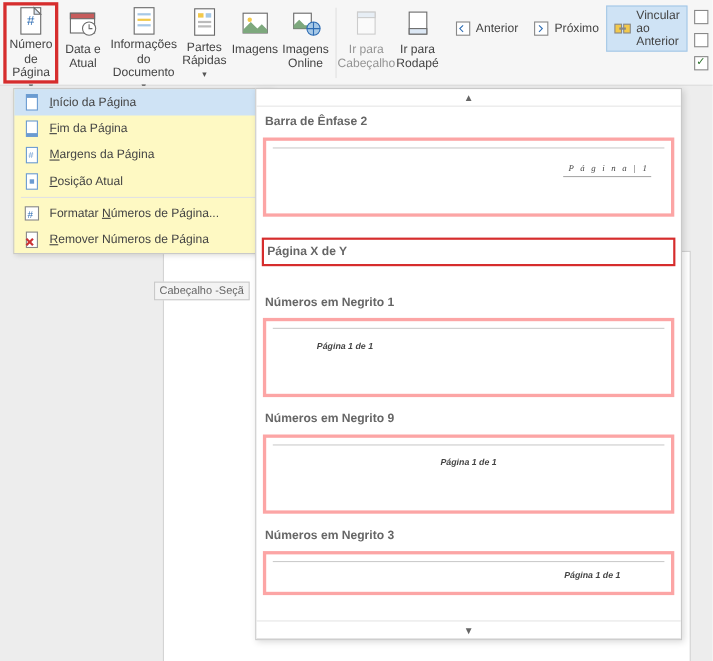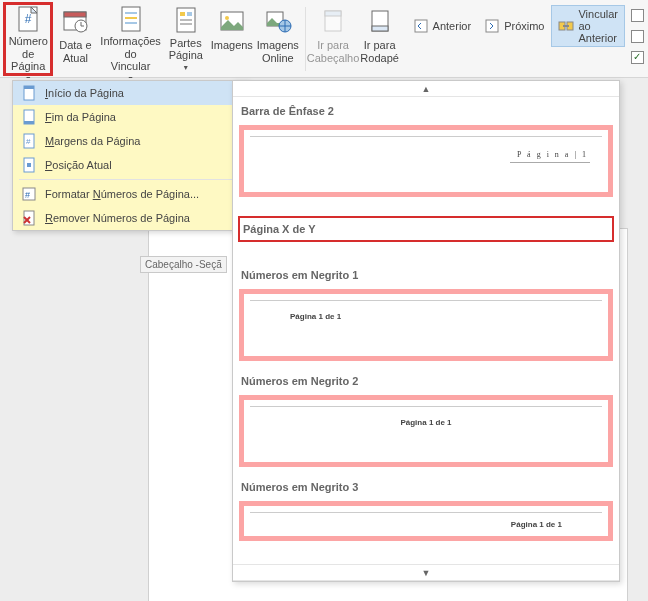--- a/index.html
+++ b/index.html
@@ -77,22 +77,22 @@
   .submenu .scroll-up, .submenu .scroll-down {
     height:16px; text-align:center; font-size:9px; color:#666;
     border-bottom:1px solid #e5e5e5; cursor:pointer;
     display:flex; align-items:center; justify-content:center;
   }
   .submenu .scroll-down{ border-top:1px solid #e5e5e5; border-bottom:none;}
   .gallery { flex:1; overflow:hidden; padding:0 6px;}
   .cat-head { font-size:11px; color:#666; font-weight:600; padding:8px 2px 4px 2px;}
   .cat-head.redbox { outline:2px solid #d62d2d; outline-offset:-1px; padding:6px 4px; margin:20px 0;}
   .preview {
-    border:5px solid #fca5a5; width:100%; height:72px; margin:4px 0 6px 0;
-    background:#fff; position:relative; cursor:pointer;
+    border:3px solid #fca5a5; width:100%; height:72px; margin:4px 0 6px 0;
+    background:#fff; position:relative; cursor:pointer;font-style:italic;
   }
   .preview .inner { position:absolute; inset:6px; border-top:1px solid #ccc;}
   .pg-label { position:absolute; font-size:8px; font-family: "Times New Roman", serif; }
   .bold .pg-label { font-weight:bold; font-family:"Segoe UI",sans-serif; font-size:8px;}
   .submenu-footer { border-top:1px solid #e5e5e5; }
   .submenu-footer .menu-item { height:26px; }
   .disabled { color:#aaa; }
   
   .doc-bg {
     position:absolute; left:0; top:78px; right:0; bottom:0;
@@ -148,36 +148,36 @@
   <div class="rbtn">
     <span class="ic">
       <svg width="28" height="28" viewBox="0 0 28 28">
           <rect x="5" y="2" width="18" height="24" fill="#fff" stroke="#6a6a6a"></rect>
           <rect x="8" y="7" width="12" height="2" fill="#a6c8e6"></rect>
           <rect x="8" y="12" width="12" height="2" fill="#f2c94c"></rect>
           <rect x="8" y="17" width="12" height="2" fill="#a6c8e6"></rect>
         </svg>
     </span>
     <span class="lbl" style="white-space:pre-line">Informações do
-Vincular</span>
+Documento</span>
     <span class="drop">▾</span>
   </div>
 
   <div class="rbtn">
     <span class="ic">
       <svg width="28" height="28" viewBox="0 0 28 28">
           <rect x="5" y="2" width="18" height="24" fill="#fff" stroke="#6a6a6a"></rect>
           <rect x="8" y="6" width="5" height="4" fill="#f2c94c"></rect>
           <rect x="15" y="6" width="5" height="4" fill="#a6c8e6"></rect>
           <rect x="8" y="13" width="12" height="2" fill="#bbb"></rect>
           <rect x="8" y="17" width="12" height="2" fill="#bbb"></rect>
         </svg>
     </span>
     <span class="lbl" style="white-space:pre-line">Partes
-Página</span>
+Rápidas</span>
     <span class="drop">▾</span>
   </div>
 
   <div class="rbtn">
     <span class="ic">
       <svg width="28" height="28" viewBox="0 0 28 28">
           <rect x="3" y="5" width="22" height="18" fill="#fff" stroke="#6a6a6a"></rect>
           <circle cx="9" cy="11" r="2" fill="#f2c94c"></circle>
           <path d="M3 20 L10 13 L16 19 L20 15 L25 20 V23 H3 Z" fill="#7da87d"></path>
         </svg>
@@ -335,21 +335,21 @@
     </div>
 
     <div class="cat-head redbox">Página X de Y</div>
 
     <div class="cat-head">Números em Negrito 1</div>
     <div class="preview bold">
       <div class="inner"></div>
       <span class="pg-label" style="left:46px; top:18px;">Página 1 de 1</span>
     </div>
 
-    <div class="cat-head">Números em Negrito 2</div>
+    <div class="cat-head">Números em Negrito 9</div>
     <div class="preview bold">
       <div class="inner"></div>
       <span class="pg-label" style="left:50%; transform:translateX(-50%); top:18px;">Página 1 de 1</span>
     </div>
 
     <div class="cat-head">Números em Negrito 3</div>
     <div class="preview bold" style="height:40px;">
       <div class="inner"></div>
       <span class="pg-label" style="right:46px; top:14px;">Página 1 de 1</span>
     </div>

